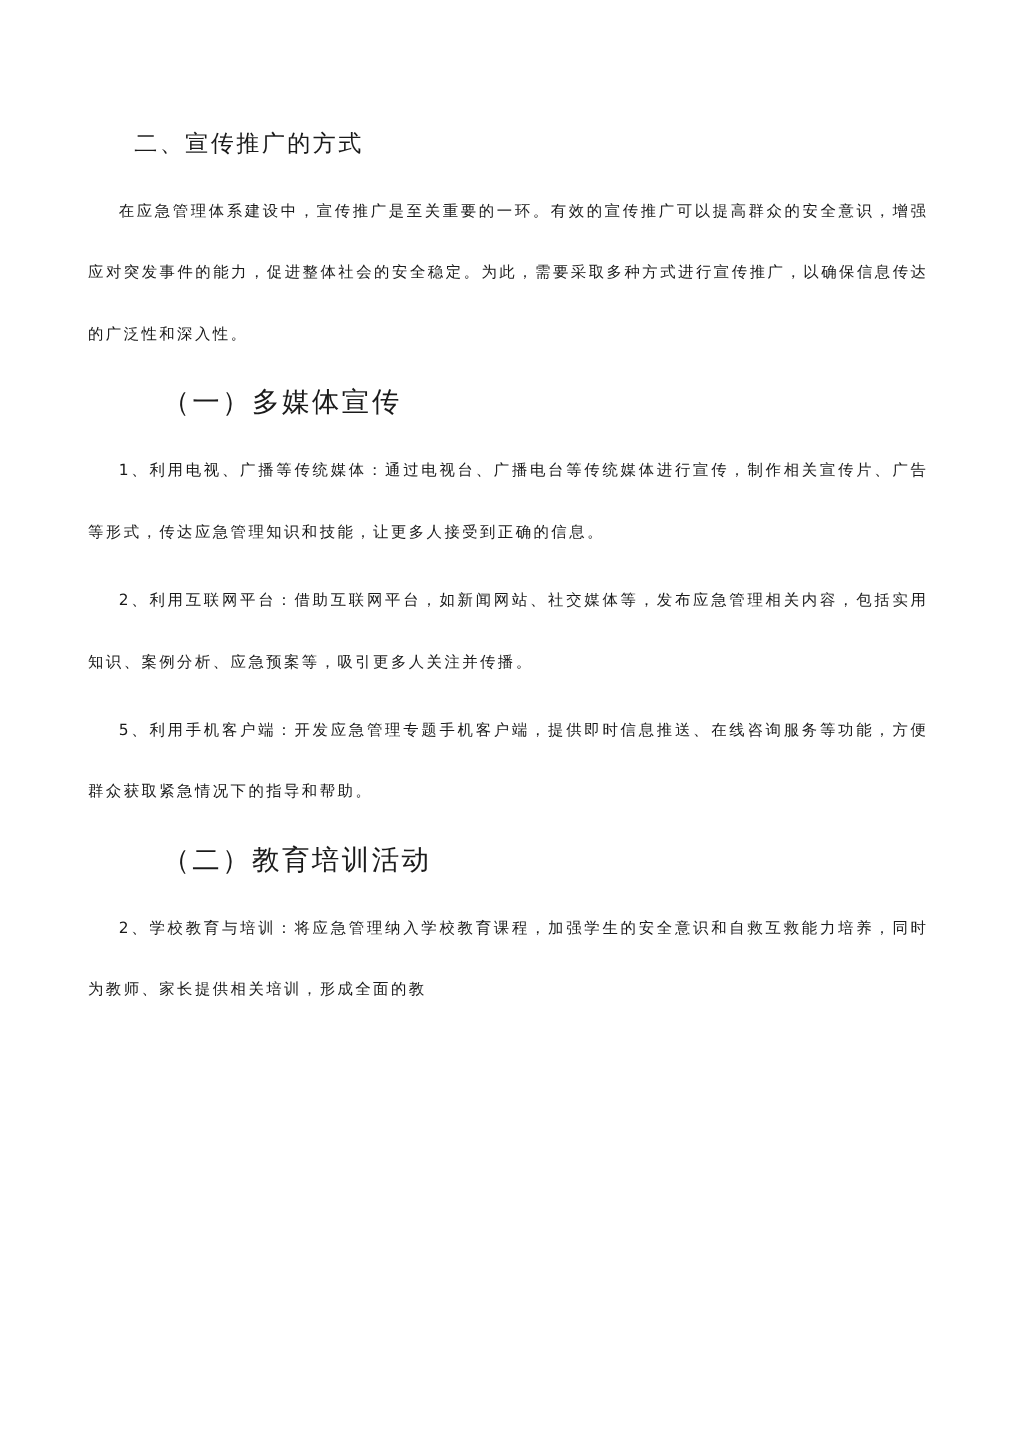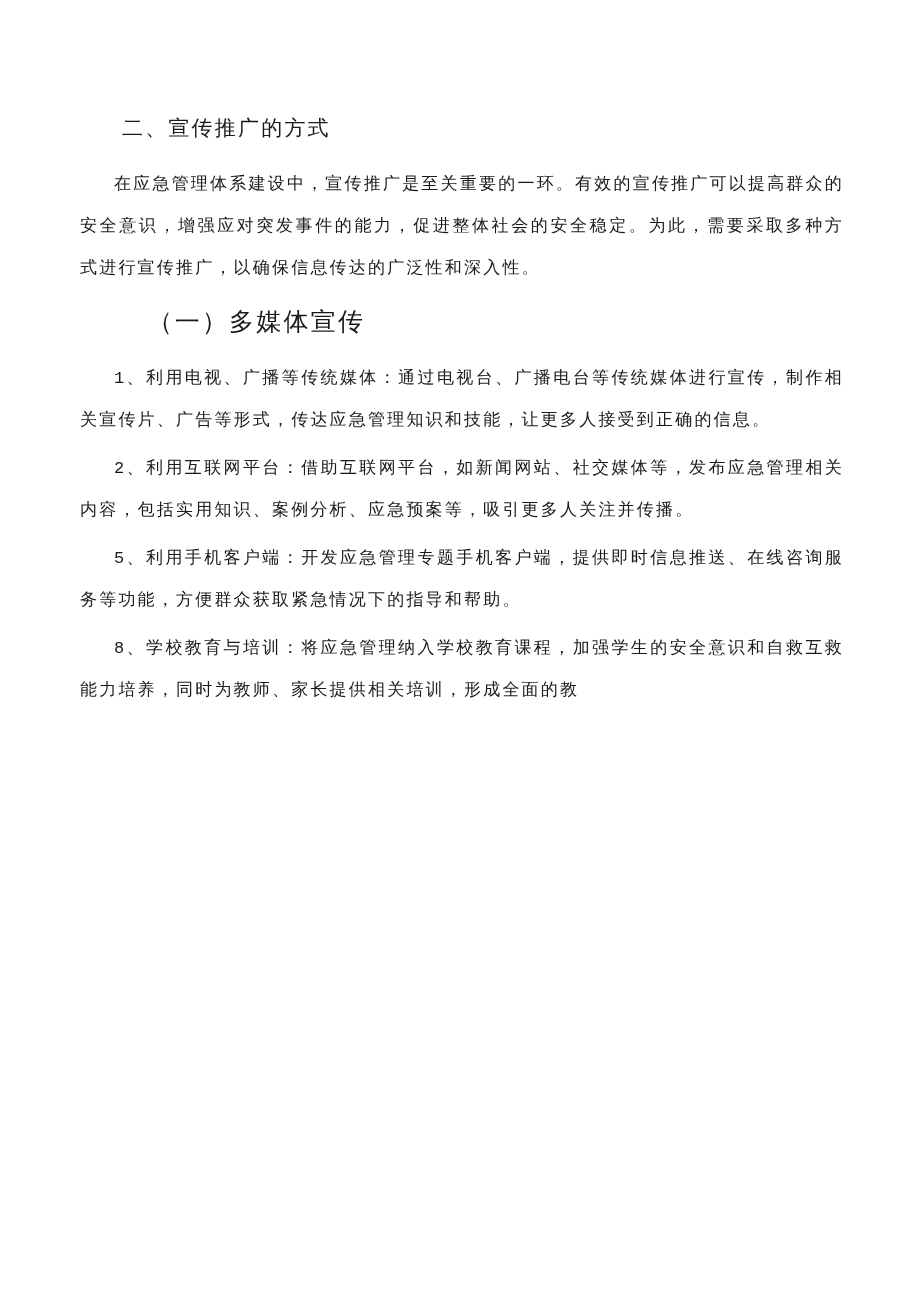--- a/index.html
+++ b/index.html
@@ -13,25 +13,24 @@
       position: relative;
       overflow: hidden;
       font-family: "DejaVu Sans", "Liberation Sans", sans-serif;
       color: #1a1a1a;
     }
     .page {
       position: absolute;
       left: 80px;
       top: 102px;
       width: 764px;
-      font-family: Liberation Mono, monospace;
     }
     .para {
-      font-size: 17px;
-      line-height: 42px;
+      font-size: 14px;
+      line-height: 56px;
       letter-spacing: 2.2px;
       text-align: justify;
       text-indent: 2em;
       margin: 0 0 6px 0;
       word-break: break-all;
     }
     .heading {
       font-size: 21px;
       line-height: 56px;
       letter-spacing: 2.2px;
@@ -51,14 +50,15 @@
 
 <div class="page">
   <p class="heading">二、宣传推广的方式</p>
   <p class="para">在应急管理体系建设中，宣传推广是至关重要的一环。有效的宣传推广可以提高群众的安全意识，增强应对突发事件的能力，促进整体社会的安全稳定。为此，需要采取多种方式进行宣传推广，以确保信息传达的广泛性和深入性。</p>
 
   <p class="subheading">（一）多媒体宣传</p>
   <p class="para">1、利用电视、广播等传统媒体：通过电视台、广播电台等传统媒体进行宣传，制作相关宣传片、广告等形式，传达应急管理知识和技能，让更多人接受到正确的信息。</p>
   <p class="para">2、利用互联网平台：借助互联网平台，如新闻网站、社交媒体等，发布应急管理相关内容，包括实用知识、案例分析、应急预案等，吸引更多人关注并传播。</p>
   <p class="para">5、利用手机客户端：开发应急管理专题手机客户端，提供即时信息推送、在线咨询服务等功能，方便群众获取紧急情况下的指导和帮助。</p>
 
-  <p class="para">8、学校教育与培训：将应急管理纳入学校教育课程，加强学生的安全意识和自救互救能力培养，同时为教师、家长提供相关培训，形成全面的教</p>
+  <p class="subheading">（二）教育培训活动</p>
+  <p class="para">2、学校教育与培训：将应急管理纳入学校教育课程，加强学生的安全意识和自救互救能力培养，同时为教师、家长提供相关培训，形成全面的教</p>
 </div>
 
 </body></html>

